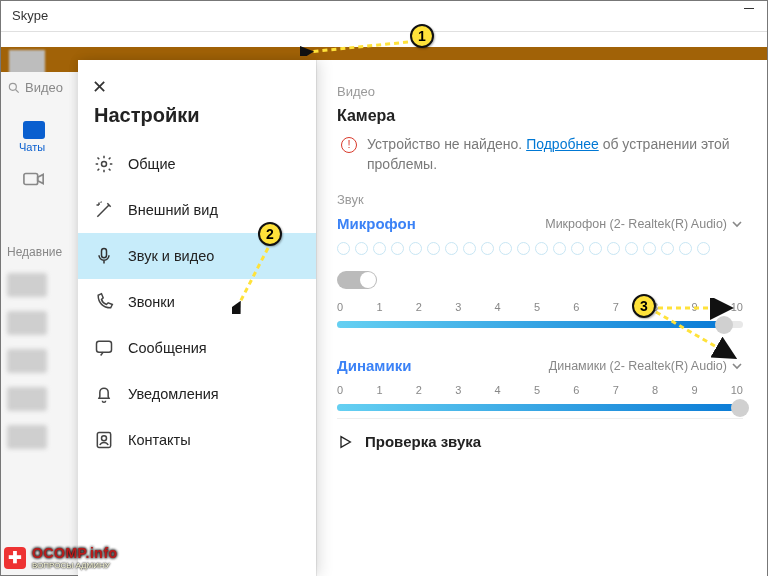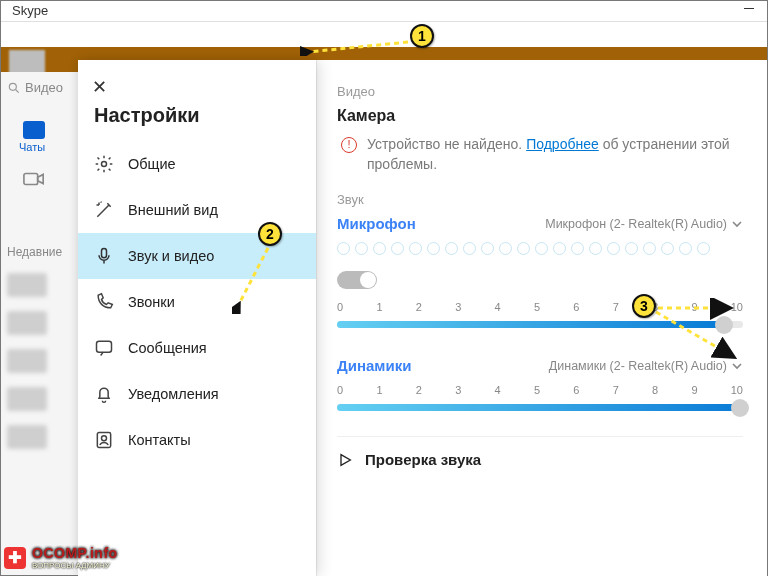--- a/index.html
+++ b/index.html
@@ -1,19 +1,19 @@
 <!DOCTYPE html>
 <html><head>
 <meta charset="utf-8">
 <style>
 * { box-sizing: border-box; margin: 0; padding: 0; font-family: "Segoe UI", Arial, sans-serif; }
 body { width: 768px; height: 576px; background: #fff; position: relative; overflow: hidden; }
 
 
-.titlebar { height: 22px; background: #fff; border-bottom: 1px solid #e0e0e0; display: flex; align-items: center; padding: 0 12px; font-size: 13px; color: #333; position: relative; }
+.titlebar { height: 32px; background: #fff; border-bottom: 1px solid #e0e0e0; display: flex; align-items: center; padding: 0 12px; font-size: 13px; color: #333; position: relative; }
 .titlebar .min { position: absolute; right: 14px; top: 8px; width: 10px; height: 1px; border-top: 1px solid #333; }
 
 
 .dimheader { position: absolute; top: 47px; left: 1px; right: 1px; height: 42px; background: #a16207; display: flex; align-items: center; }
 .dimheader .avatar { width: 36px; height: 36px; background: #bdbdbd; margin-left: 8px; filter: blur(1px); }
 .dimheader .balance { margin-left: 60px; color: #ddd; font-size: 13px; }
 .dimheader .more { position: absolute; left: 280px; color: #222; font-size: 18px; letter-spacing: 2px; font-weight: bold; }
 
 
 .leftbg { position: absolute; top:72px; left:1px; width:78px; bottom:1px; background:#f5f5f5; }
@@ -52,21 +52,21 @@
 .togglerow { display:flex; align-items:center; justify-content:space-between; font-size:14px; color:#555; margin:4px 0 12px; }
 .toggle { width:40px; height:18px; background:#bbb; border-radius:10px; position:relative; }
 .toggle .knob { position:absolute; right:1px; top:1px; width:16px; height:16px; background:#fff; border-radius:50%; }
 
 .slider { position:relative; height:34px; }
 .slider .ticks { display:flex; justify-content:space-between; font-size:11px; color:#888; }
 .slider .track { position:absolute; left:0; right:0; top:20px; height:7px; background:#e8e8e8; border-radius:4px; }
 .slider .fill { position:absolute; left:0; top:20px; height:7px; border-radius:4px; background:linear-gradient(90deg,#65d0f2,#0a7bd6); }
 .slider .thumb { position:absolute; top:15px; width:18px; height:18px; background:#d0d0d0; border-radius:50%; }
 
-.testsound { display:flex; align-items:center; gap:12px; font-size:15px; font-weight:700; color:#222; margin-top:18px; border-top:1px solid #eee; padding-top:14px; }
+.testsound { display:flex; align-items:center; gap:12px; font-size:15px; font-weight:700; color:#222; border-top:1px solid #eee; padding-top:14px; }
 
 
 .callout { position:absolute; width:24px; height:24px; background:#ffe23a; border:2px solid #111; border-radius:50%; display:flex; align-items:center; justify-content:center; font-weight:700; font-size:14px; z-index:30; box-shadow:1px 1px 2px rgba(0,0,0,.3); }
 svg.arrow { position:absolute; z-index:29; pointer-events:none; }
 
 .outer { position:absolute; inset:0; border:1px solid #777; pointer-events:none; }
 
 
 .wm { position:absolute; left:4px; bottom:6px; display:flex; align-items:center; gap:6px; z-index:40; }
 .wm .cross { width:22px; height:22px; background:#e33; border-radius:4px; display:flex; align-items:center; justify-content:center; color:#fff; font-weight:700; }

